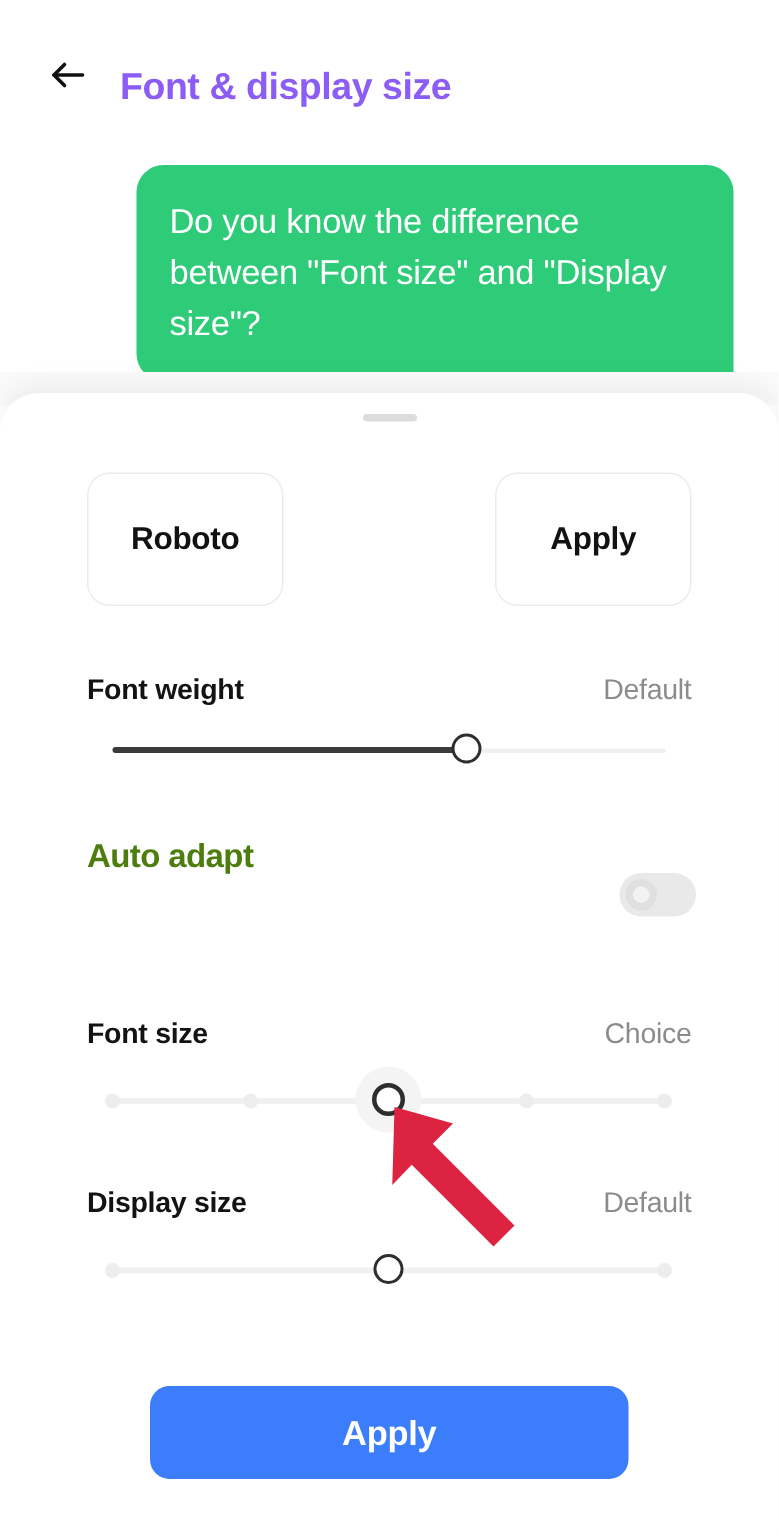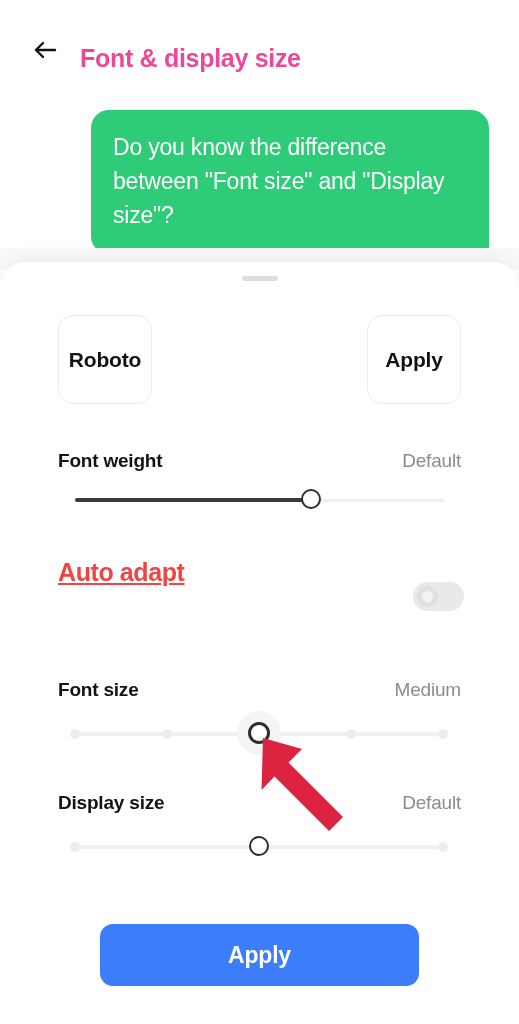--- a/index.html
+++ b/index.html
@@ -42,21 +42,21 @@
     align-items: center;
     justify-content: center;
     cursor: pointer;
     background: transparent;
     border: none;
   }
   .back-btn svg { display: block; }
   .page-title {
     font-size: 25px;
     font-weight: bold;
-    color: #ec4899;
+    color: #8b5cf6;
     letter-spacing: -0.3px;
     margin-left: 8px;
     margin-top: 16px;
   }
 
   
   .chat-area {
     position: absolute;
     top: 100px; left: 0;
     width: 449px;
@@ -113,21 +113,21 @@
   .font-cards {
     position: absolute;
     top: 53px;
     left: 0;
     width: 519px;
     display: flex;
     justify-content: space-between;
     padding: 0 58px;
   }
   .font-card {
-    width: 94px;
+    width: 131px;
     height: 89px;
     border: 1.4px solid #ececec;
     border-radius: 15px;
     background: #ffffff;
     display: flex;
     flex-direction: column;
     align-items: center;
     justify-content: center;
     cursor: pointer;
   }
@@ -227,25 +227,24 @@
     background: #f4f4f4;
     transform: translateX(-22px);
     z-index: 2;
   }
 
   
   .auto-title {
     position: absolute;
     left: 58px;
     top: 296px;
-    font-size: 25px;
-    font-weight: bold;
-    color: #ef4444;
+    font-size: 22px;
+    font-weight: bold;
+    color: #4d7c0f;
     letter-spacing: -0.4px;
-    text-decoration: underline;
   }
   .auto-desc {
     position: absolute;
     left: 58px;
     top: 328px;
     width: 330px;
     font-size: 18.5px;
     line-height: 27px;
     color: #8b8b8b;
     letter-spacing: -0.1px;
@@ -347,21 +346,21 @@
       <div class="fill" id="fw-fill" style="width: 236.16px;"></div>
       <div class="thumb small" id="fw-thumb" style="left: 253.16px;"></div>
     </div>
 
     <div class="auto-title">Auto adapt</div>
     <div class="toggle">
       <div class="knob"></div>
     </div>
 
     <div class="row-label" style="left:58px; top:417px;">Font size</div>
-    <div class="row-value" style="top:417px;">Medium</div>
+    <div class="row-value" style="top:417px;">Choice</div>
 
     <div class="slider" style="top:450px;">
       <div class="track"></div>
       <div class="tick" style="left:17px;"></div>
       <div class="tick" style="left:109px;"></div>
       <div class="tick" style="left:201px;"></div>
       <div class="tick" style="left:293px;"></div>
       <div class="tick" style="left:385px;"></div>
       <div class="halo" style="left:201px;"></div>
       <div class="thumb" style="left:201px;"></div>

